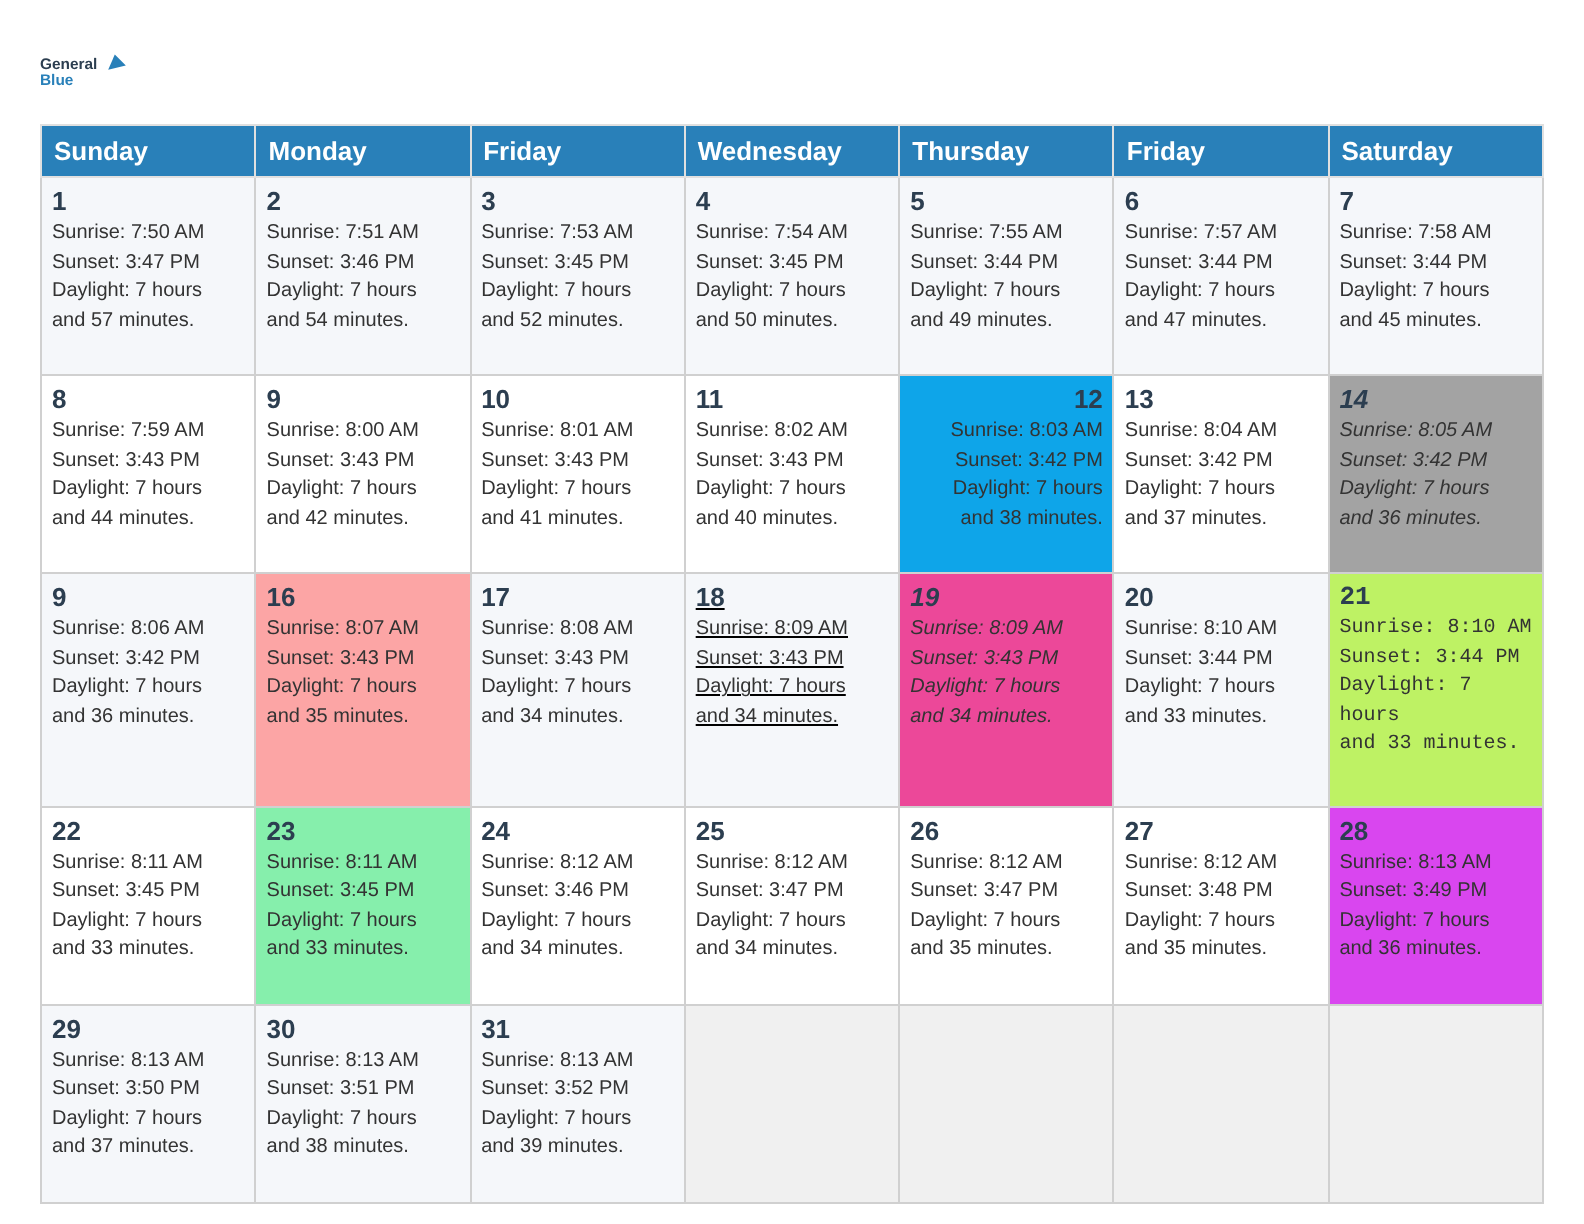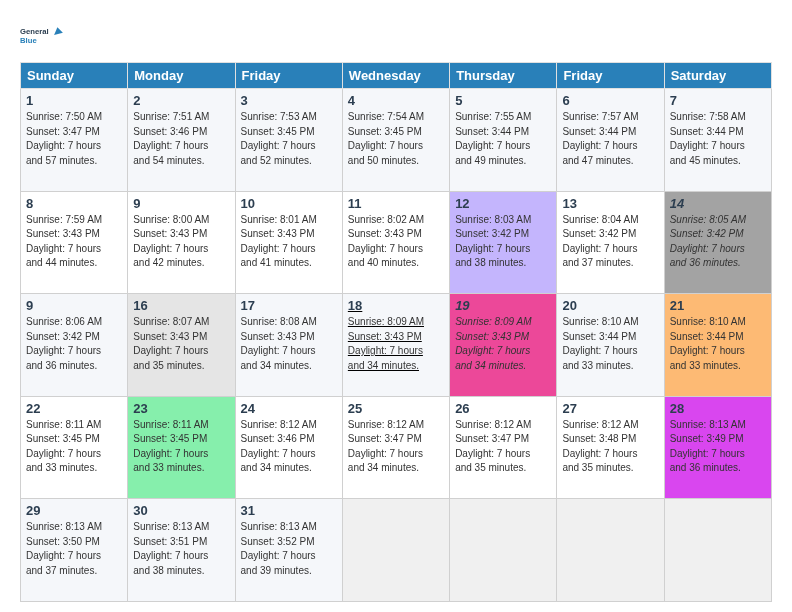--- a/index.html
+++ b/index.html
@@ -211,21 +211,21 @@
           </td>
           <td style="background: rgb(255, 255, 255);">
             <span class="day-num">11</span>
             <div class="day-info">
               <div>Sunrise: 8:02 AM</div>
               <div>Sunset: 3:43 PM</div>
               <div style="white-space: pre-line;">Daylight: 7 hours
 and 40 minutes.</div>
             </div>
           </td>
-          <td style="background: #c4b5fd;">
+          <td style="background: #0ea5e9; text-align: right;">
             <span class="day-num">12</span>
             <div class="day-info">
               <div>Sunrise: 8:03 AM</div>
               <div>Sunset: 3:42 PM</div>
               <div style="white-space: pre-line;">Daylight: 7 hours
 and 38 minutes.</div>
             </div>
           </td>
           <td style="background: rgb(255, 255, 255);">
             <span class="day-num">13</span>
@@ -249,21 +249,21 @@
         <tr>
           <td style="background: rgb(245, 247, 250);">
             <span class="day-num">9</span>
             <div class="day-info">
               <div>Sunrise: 8:06 AM</div>
               <div>Sunset: 3:42 PM</div>
               <div style="white-space: pre-line;">Daylight: 7 hours
 and 36 minutes.</div>
             </div>
           </td>
-          <td style="background: #e5e5e5;">
+          <td style="background: #fca5a5;">
             <span class="day-num">16</span>
             <div class="day-info">
               <div>Sunrise: 8:07 AM</div>
               <div>Sunset: 3:43 PM</div>
               <div style="white-space: pre-line;">Daylight: 7 hours
 and 35 minutes.</div>
             </div>
           </td>
           <td style="background: rgb(245, 247, 250);">
             <span class="day-num">17</span>
@@ -294,21 +294,21 @@
           </td>
           <td style="background: rgb(245, 247, 250);">
             <span class="day-num">20</span>
             <div class="day-info">
               <div>Sunrise: 8:10 AM</div>
               <div>Sunset: 3:44 PM</div>
               <div style="white-space: pre-line;">Daylight: 7 hours
 and 33 minutes.</div>
             </div>
           </td>
-          <td style="background: #fdba74;">
+          <td style="background: #bef264; font-family: Liberation Mono, monospace;">
             <span class="day-num">21</span>
             <div class="day-info">
               <div>Sunrise: 8:10 AM</div>
               <div>Sunset: 3:44 PM</div>
               <div style="white-space: pre-line;">Daylight: 7 hours
 and 33 minutes.</div>
             </div>
           </td>
         </tr>
         <tr>

